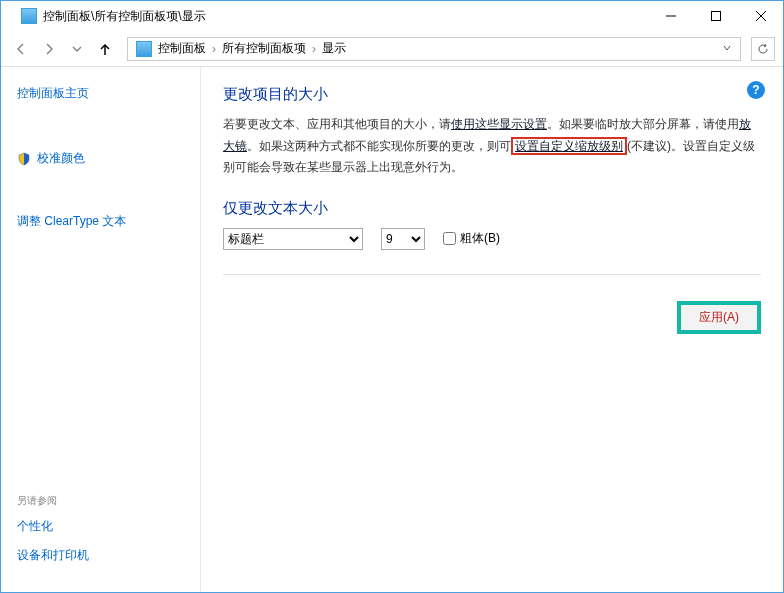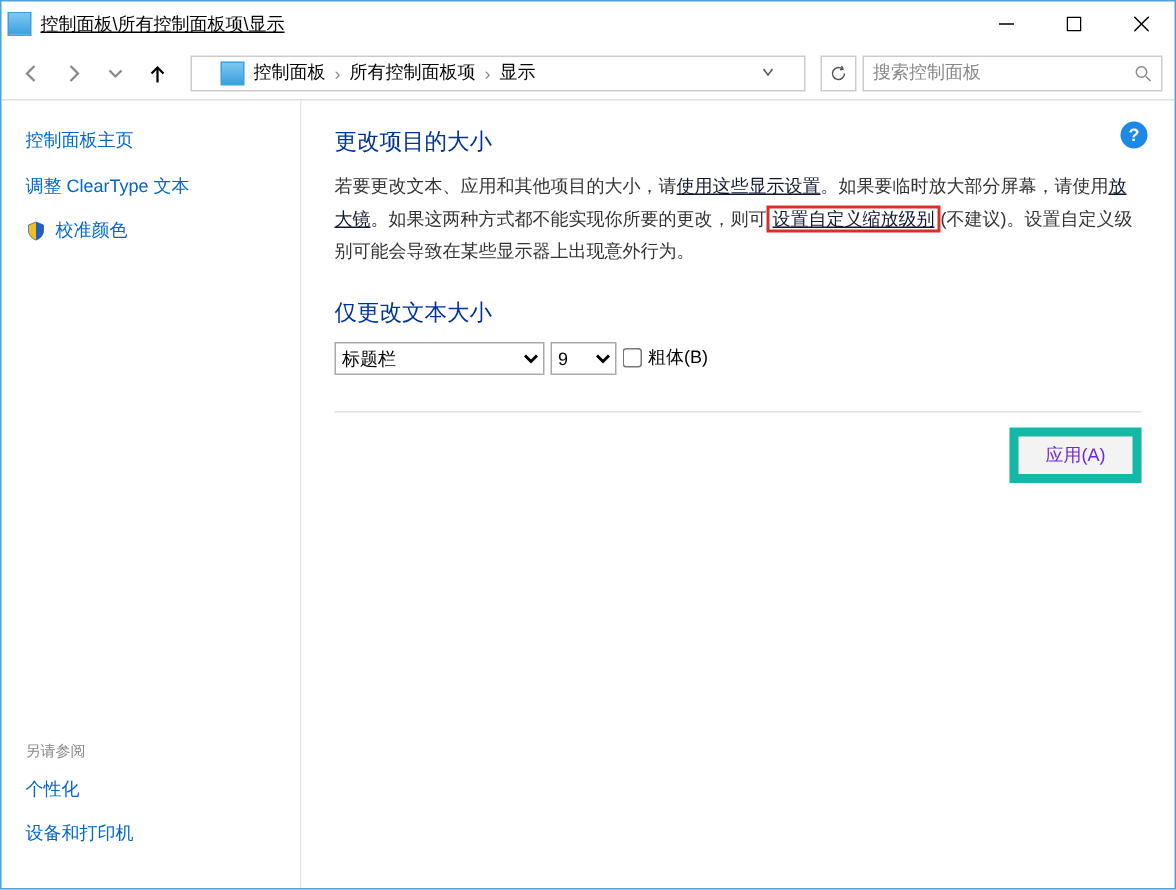--- a/index.html
+++ b/index.html
@@ -1,56 +1,56 @@
 <!DOCTYPE html>
 <html><head>
 <meta charset="utf-8">
 <style>
   * { box-sizing: border-box; margin: 0; padding: 0; }
   body { font-family: "Microsoft YaHei", "Segoe UI", sans-serif; font-size: 12px; color: #000; background: #fff; width: 784px; height: 593px; overflow: hidden; border: 1px solid #4da0e0; }
-  .titlebar { height: 30px; display: flex; align-items: center; padding-left: 4px; text-decoration: underline; }
+  .titlebar { height: 30px; display: flex; align-items: center; padding-left: 20px; }
   .titlebar-icon { width: 16px; height: 16px; margin-right: 6px; border: 1px solid #3aa0e0; background: linear-gradient(#7ec8f0,#3aa0e0); }
   .titlebar-title { flex: 1; font-size: 12px; }
   .win-btns { display: flex; }
   .win-btn { width: 45px; height: 30px; display: flex; align-items: center; justify-content: center; }
   .win-btn svg { width: 10px; height: 10px; stroke: #000; stroke-width: 1; fill: none; }
   .toolbar { height: 36px; display: flex; align-items: center; padding: 0 8px; gap: 4px; border-bottom: 1px solid #e0e0e0; }
   .nav-arrow { width: 24px; height: 24px; display: flex; align-items: center; justify-content: center; color: #888; }
   .nav-arrow.enabled { color: #000; }
   .nav-arrow svg { width: 14px; height: 14px; stroke: currentColor; stroke-width: 1.5; fill: none; }
   .up-arrow { color: #555; }
-  .addrbar { flex: 1; height: 24px; border: 1px solid #ccc; display: flex; align-items: center; padding: 0 19px; margin: 0 6px; }
+  .addrbar { flex: 1; height: 24px; border: 1px solid #ccc; display: flex; align-items: center; padding: 0 8px; margin: 0 6px; }
   .addr-icon { width: 16px; height: 16px; border: 1px solid #3aa0e0; background: linear-gradient(#7ec8f0,#3aa0e0); margin-right: 6px; }
   .crumb { color: #000; }
   .crumb-sep { color: #888; padding: 0 6px; }
   .addr-drop { margin-left: auto; color: #555; }
   .refresh-btn { width: 24px; height: 24px; border: 1px solid #ccc; display: flex; align-items: center; justify-content: center; }
   .searchbox { width: 200px; height: 24px; border: 1px solid #ccc; display: flex; align-items: center; padding: 0 6px; color: #888; }
   .searchbox .ph { flex: 1; }
   .body { display: flex; height: calc(100% - 66px); }
-  .sidebar { width: 200px; padding: 18px 16px; display: flex; flex-direction: column; border-right: 1px solid #e8e8e8; position: relative; }
+  .sidebar { width: 200px; padding: 18px 16px; display: flex; flex-direction: column; border-right: 1px solid #e8e8e8; position: relative; gap: 34px; }
   .sidebar-title { color: #0066cc; font-size: 12px; margin-bottom: 14px; }
   .side-link { color: #0066cc; font-size: 12px; margin-bottom: 12px; cursor: pointer; display: flex; align-items: center; gap: 6px; }
   .side-link .shield { width: 14px; height: 14px; }
   .see-also { position: absolute; bottom: 16px; left: 16px; }
   .see-also-h { color: #888; font-size: 10px; margin-bottom: 10px; }
   .content { flex: 1; padding: 18px 22px; position: relative; }
   .help-icon { position: absolute; right: 18px; top: 14px; width: 18px; height: 18px; border-radius: 50%; background: #1e88e5; color: #fff; font-size: 12px; font-weight: bold; display: flex; align-items: center; justify-content: center; }
   .h1 { color: #003399; font-size: 15px; margin-bottom: 10px; }
   .para { font-size: 12px; line-height: 1.8; color: #333; margin-bottom: 20px; }
   .link { color: #0f172a; text-decoration: underline; cursor: pointer; }
   .link.hl { border: 2px solid #d93025; padding: 0 2px; text-decoration: underline; }
-  .row { display: flex; align-items: center; gap: 4px; margin-top: 8px; }
+  .row { display: flex; align-items: center; gap: 18px; margin-top: 8px; }
   select { border: 1px solid #aaa; background: #fff; font-family: inherit; font-size: 12px; height: 22px; }
   .sel-wide { width: 140px; }
   .sel-narrow { width: 44px; }
   .chk { display: flex; align-items: center; gap: 4px; }
   .chk input { width: 13px; height: 13px; }
   .footer-sep { border-top: 1px solid #e0e0e0; margin-top: 24px; padding-top: 10px; display: flex; justify-content: flex-end; }
-  .apply-btn { padding: 4px 18px; border: 6px solid #14b8a6; background: #f3f3f3; color: #6d28d9; font-family: inherit; font-size: 12px; }
+  .apply-btn { padding: 4px 18px; border: 4px solid #14b8a6; background: #f3f3f3; color: #b91c1c; font-family: inherit; font-size: 12px; margin-top: 16px; }
   .shield svg { width: 14px; height: 14px; }
 </style>
 </head>
 <body>
 
 <div class="titlebar">
   <div class="titlebar-icon"></div>
   <div class="titlebar-title">控制面板\所有控制面板项\显示</div>
   <div class="win-btns">
     <div class="win-btn">
@@ -104,40 +104,33 @@
     <span class="addr-drop"><svg width="10" height="10" viewBox="0 0 10 10">
           <polyline points="2,3 5,7 8,3" fill="none" stroke="#555"></polyline>
         </svg></span>
   </div>
   <div class="refresh-btn">
       <svg width="12" height="12" viewBox="0 0 12 12">
         <path d="M10 6a4 4 0 1 1-1.5-3.1" fill="none" stroke="#555"></path>
         <polyline points="8,1 9,3 7,3.5" fill="none" stroke="#555"></polyline>
       </svg>
     </div>
-  <div class="searchbox">
-    <span class="ph">搜索控制面板</span>
-    <svg width="12" height="12" viewBox="0 0 12 12">
-        <circle cx="5" cy="5" r="3.5" fill="none" stroke="#888"></circle>
-        <line x1="8" y1="8" x2="11" y2="11" stroke="#888"></line>
-      </svg>
-  </div>
 </div>
 
 <div class="body">
   <div class="sidebar">
     <div class="sidebar-title">控制面板主页</div>
-    <div class="side-link">调整 ClearType 文本</div>
     <div class="side-link">
       <span class="shield"><svg viewBox="0 0 14 14">
             <path d="M7 1 L12 3 V7 C12 10 9 12.5 7 13 C5 12.5 2 10 2 7 V3 Z" fill="#f0c020" stroke="#2060c0" stroke-width="0.5"></path>
             <path d="M7 1 L12 3 V7 C12 10 9 12.5 7 13 V1 Z" fill="#2060c0"></path>
           </svg></span>
       <span>校准颜色</span>
     </div>
+    <div class="side-link">调整 ClearType 文本</div>
     <div class="see-also">
       <div class="see-also-h">另请参阅</div>
       <div class="side-link">个性化</div>
       <div class="side-link">设备和打印机</div>
     </div>
   </div>
 
   <div class="content">
     <div class="help-icon">?</div>
     <div class="h1">更改项目的大小</div>

